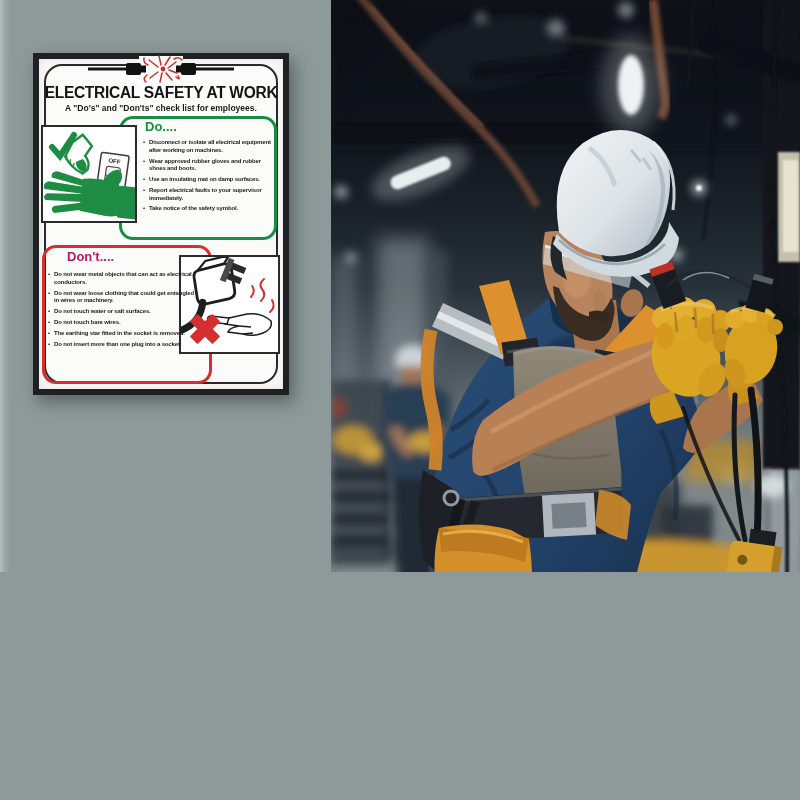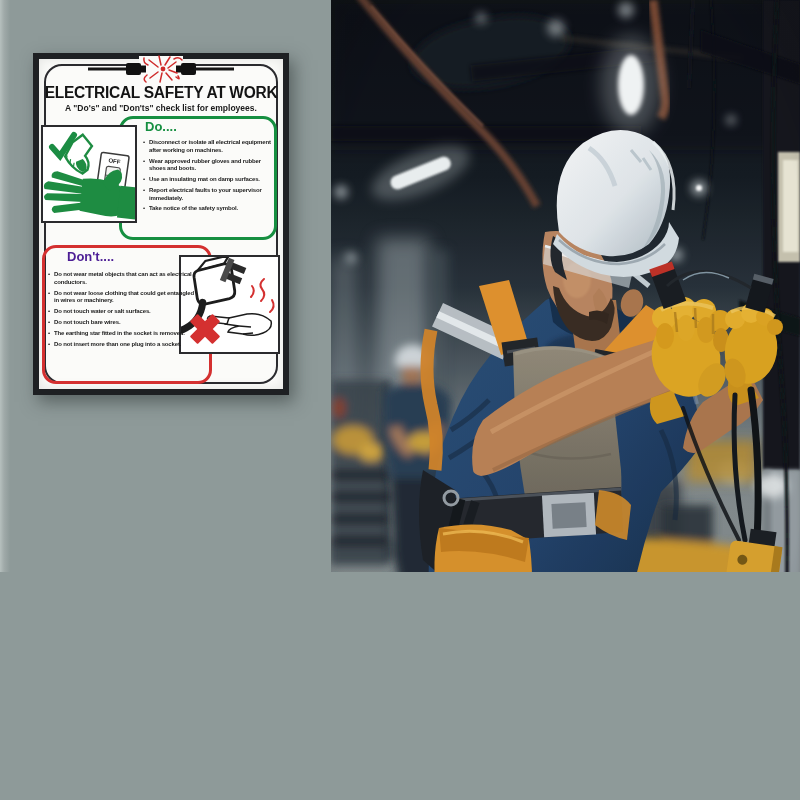--- a/index.html
+++ b/index.html
@@ -20,21 +20,21 @@
   .do-heading{position:absolute;left:106px;top:60px;font-size:13px;font-weight:700;color:#168f41;z-index:3;text-align:center;}
   .p-list{position:absolute;z-index:3;}
   .do-list{left:104px;top:80px;width:128px;}
   .dont-list{left:9px;top:212px;width:152px;}
   .p-item{position:relative;padding-left:6px;font-size:6px;line-height:1.28;font-weight:700;color:#1d1d1d;
     letter-spacing:-.15px;margin-bottom:3.2px;}
   .p-item::before{content:"\2022";position:absolute;left:0;top:0;}
   .img-box{position:absolute;background:#fff;border:2px solid #2b2b2e;z-index:2;}
   .do-image{left:2px;top:66px;width:92px;height:94px;}
   .dont-box{position:absolute;left:3px;top:186px;width:164px;height:133px;border:3px solid #d43030;border-radius:14px;z-index:1;}
-  .dont-heading{position:absolute;left:28px;top:190px;font-size:13px;font-weight:700;color:#4c1d95;z-index:3;}
+  .dont-heading{position:absolute;left:28px;top:190px;font-size:13px;font-weight:700;color:#be185d;z-index:3;}
   .dont-image{left:140px;top:196px;width:97px;height:95px;}
   
   .photo{position:absolute;left:331px;top:0;width:469px;height:800px;background:#3a444b;}
   .photo svg{display:block;}
 </style>
 </head>
 <body>
 
 <div class="stage">
 

